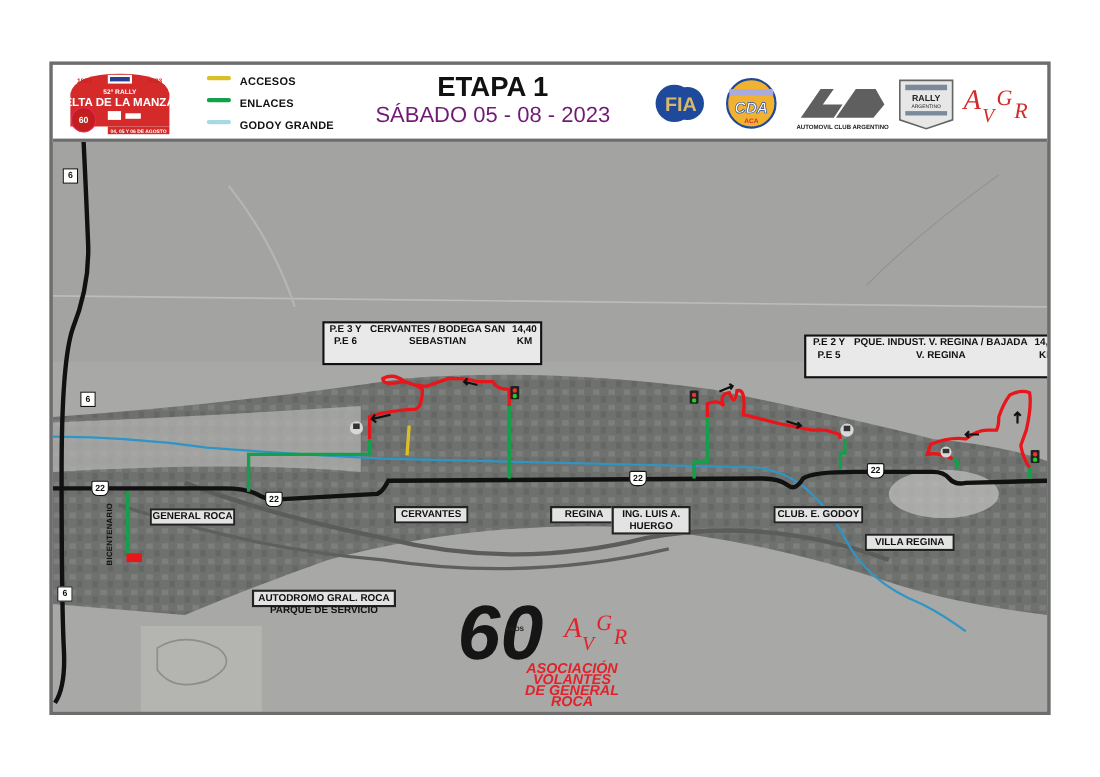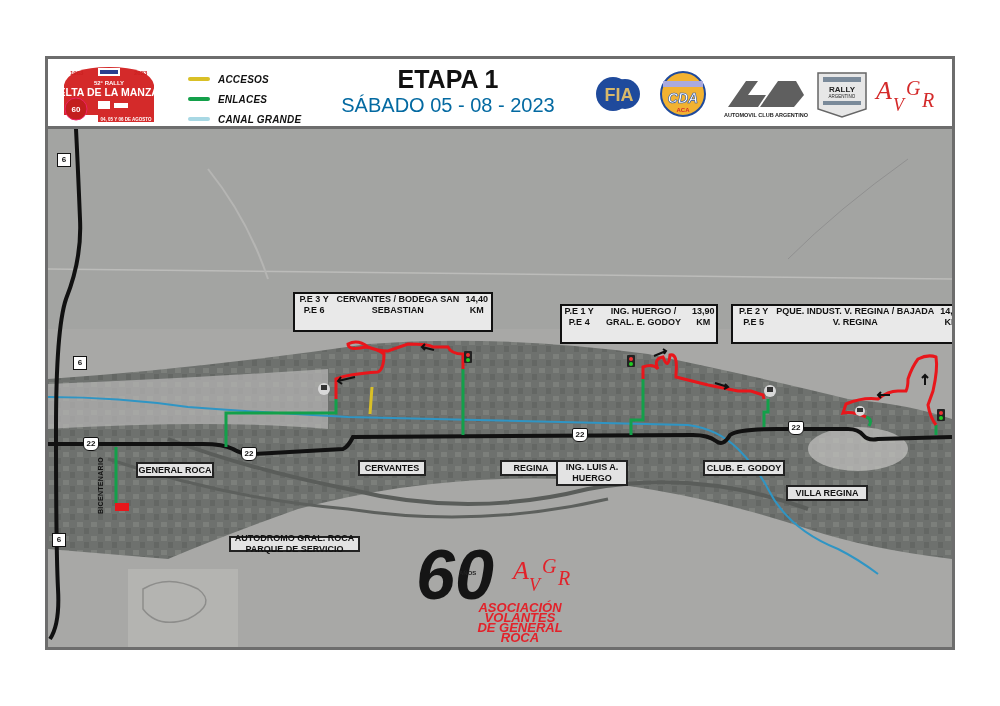--- a/index.html
+++ b/index.html
@@ -3,29 +3,29 @@
 <meta charset="utf-8">
 <style>
   html, body { margin:0; padding:0; background:#ffffff; }
   body { width:1000px; height:706px; position:relative; overflow:hidden; font-family:"Liberation Sans", sans-serif; }
   .frame { position:absolute; left:45px; top:56px; width:910px; height:594px; border:3px solid #6d6d6d; box-sizing:border-box; background:#a9a9a9; }
   .header { position:absolute; left:0; top:0; width:904px; height:70px; background:#fff; border-bottom:3px solid #6d6d6d; box-sizing:border-box; }
   .map { position:absolute; left:0; top:70px; width:904px; height:518px; overflow:hidden; }
   .map svg.bg { position:absolute; left:0; top:0; }
   .rally-logo { position:absolute; left:10px; top:6px; width:102px; height:58px; }
   .legend { position:absolute; left:140px; top:10px; }
-  .legend-row { display:flex; align-items:center; height:20px;font-style:italic; }
+  .legend-row { display:flex; align-items:flex-start; height:20px; }
   .legend-line { width:22px; height:4px; border-radius:2px; margin-right:8px; }
   .legend-label { font-size:10px; font-weight:bold; color:#111; letter-spacing:0.2px; }
   .title-block { position:absolute; left:270px; top:6px; width:260px; text-align:center; }
   .title { font-size:25px; font-weight:bold; color:#111; line-height:28px; }
-  .subtitle { font-size:20px; color:#0369a1; line-height:24px; }
+  .subtitle { font-size:20px; color:#701a75; line-height:24px; }
   .sponsors { position:absolute; left:540px; top:6px; height:58px; width:360px; }
   .label-box { position:absolute; background:#e9e9e9; border:2px solid #111; box-sizing:border-box; font-size:9px; font-weight:bold; color:#111; text-align:center; line-height:11px; display:flex; flex-direction:row; justify-content:center; }
-  .town { position:absolute; background:#e3e3e3; border:2px solid #222; box-sizing:border-box; font-size:9px; font-weight:bold; color:#111; text-align:center; line-height:11px; display:flex; flex-direction:column; justify-content:center; }
+  .town { position:absolute; background:#e3e3e3; border:2px solid #222; box-sizing:border-box; font-size:9px; font-weight:bold; color:#111; text-align:center; line-height:11px; display:flex; flex-direction:column; justify-content:flex-start; }
   .route-shield { position:absolute; width:14px; height:14px; background:#fff; border:1.5px solid #111; box-sizing:border-box; font-size:8px; font-weight:bold; color:#111; text-align:center; line-height:11px; }
   .route-shield.r22 { border-radius:2px 2px 6px 6px; width:16px; }
   .bicent { position:absolute; left:49px; top:400px; transform:rotate(-90deg); transform-origin:left top; font-size:7px; font-weight:bold; color:#111; letter-spacing:0.3px; }
   .avgr-text { position:absolute; left:412px; top:547px; font-size:13px; font-weight:bold; font-style:italic; color:#e2222a; text-align:center; line-height:10px; width:120px; }
   .anos { position:absolute; left:411px; top:511px; font-size:6px; font-weight:bold; color:#222; }
 </style>
 </head>
 <body>
 
 <div class="frame">
@@ -52,21 +52,21 @@
       <div class="legend-row">
         <span class="legend-line" style="background:#d9c026"></span>
         <span class="legend-label">ACCESOS</span>
       </div>
       <div class="legend-row">
         <span class="legend-line" style="background:#13a04a"></span>
         <span class="legend-label">ENLACES</span>
       </div>
       <div class="legend-row">
         <span class="legend-line" style="background:#a8d8e4"></span>
-        <span class="legend-label">CANAL GRANDE</span>
+        <span class="legend-label">GODOY GRANDE</span>
       </div>
     </div>
 
     <div class="title-block">
       <div class="title">ETAPA 1</div>
       <div class="subtitle">SÁBADO 05 - 08 - 2023</div>
     </div>
 
     <svg class="sponsors" viewBox="0 0 360 58">
       <g>
@@ -200,25 +200,20 @@
     <div class="route-shield r22" style="left:35px;top:308px">22</div>
     <div class="route-shield r22" style="left:193px;top:318px">22</div>
     <div class="route-shield r22" style="left:524px;top:299px">22</div>
     <div class="route-shield r22" style="left:740px;top:292px">22</div>
 
     <div class="label-box" style="left:245px;top:163px;width:200px;height:40px">
       <span>P.E 3 Y P.E 6</span>
       <span>CERVANTES / BODEGA SAN SEBASTIAN</span>
       <span>14,40 KM</span>
     </div>
-    <div class="label-box" style="left:512px;top:175px;width:158px;height:40px">
-      <span>P.E 1 Y P.E 4</span>
-      <span>ING. HUERGO / GRAL. E. GODOY</span>
-      <span>13,90 KM</span>
-    </div>
     <div class="label-box" style="left:683px;top:175px;width:238px;height:40px">
       <span>P.E 2 Y P.E 5</span>
       <span>PQUE. INDUST. V. REGINA / BAJADA V. REGINA</span>
       <span>14,60 KM</span>
     </div>
 
     <div class="town" style="left:88px;top:333px;width:78px;height:16px">
         <span>GENERAL ROCA</span>
       </div>
     <div class="town" style="left:310px;top:331px;width:68px;height:16px">

